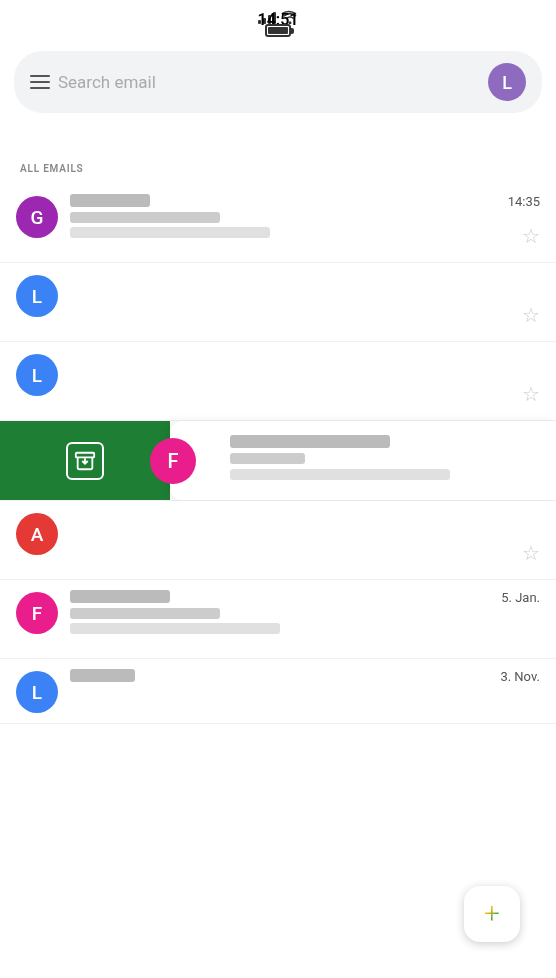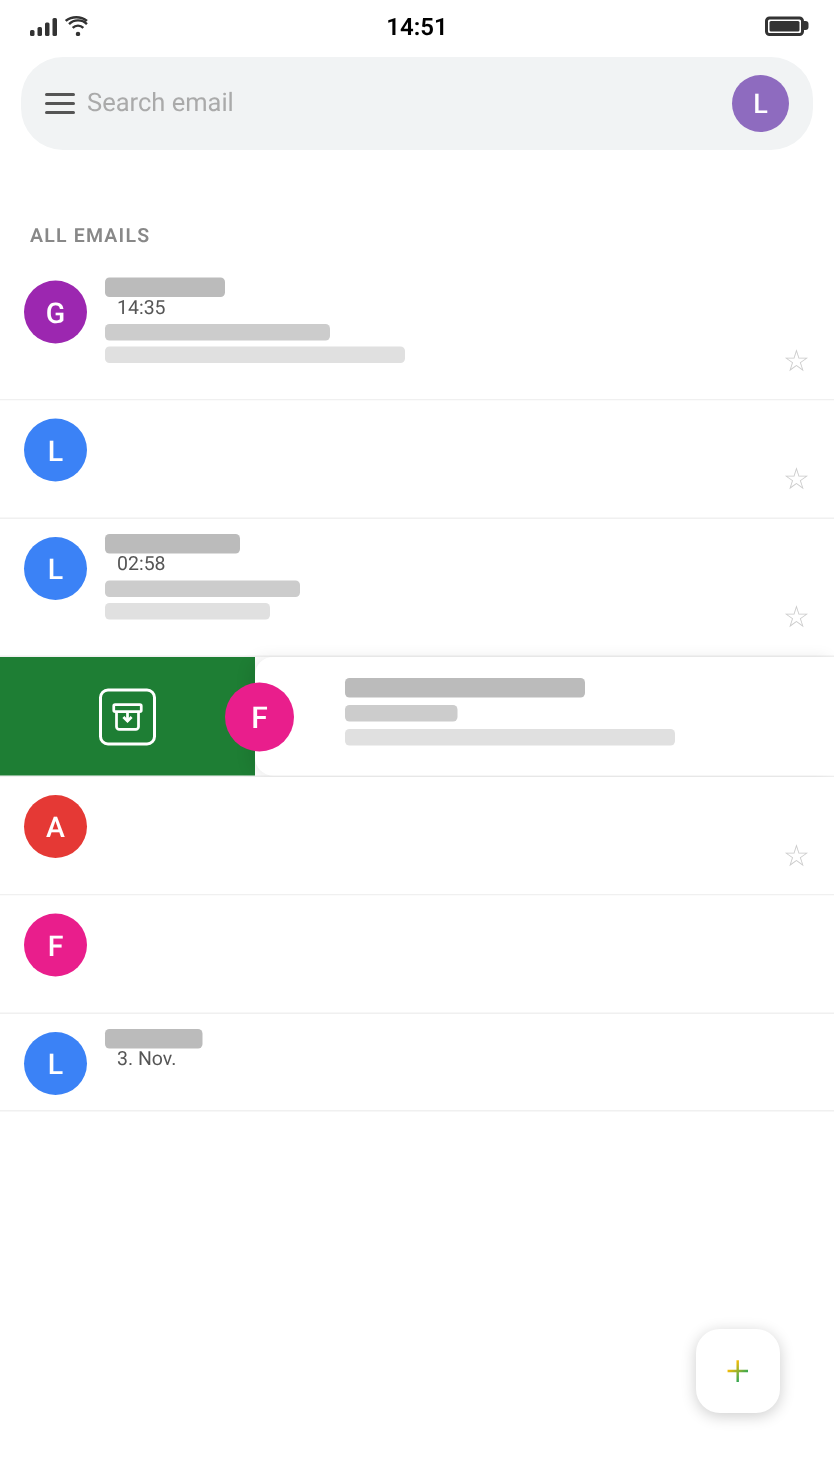--- a/index.html
+++ b/index.html
@@ -115,21 +115,21 @@
       align-items: center;
       justify-content: center;
       font-size: 18px;
       font-weight: 500;
       flex-shrink: 0;
     }
 
     
     .section-header {
       padding: 6px 20px 10px;
-      font-size: 13px;
+      font-size: 10px;
       font-weight: 600;
       color: #888;
       letter-spacing: 0.8px;
       margin-top: 44px;
     }
 
     
     .email-list {
       list-style: none;
     }
@@ -162,21 +162,20 @@
 
     .email-content {
       flex: 1;
       min-width: 0;
     }
     .email-top {
       display: flex;
       justify-content: space-between;
       align-items: flex-start;
       margin-bottom: 3px;
-      flex-direction: column;
     }
     .email-time {
       font-size: 13px;
       color: #555;
       margin-left: 8px;
       white-space: nowrap;
     }
     .star-icon {
       position: absolute;
       right: 16px;
@@ -270,21 +269,21 @@
 
     .row-content {
       display: flex;
       flex-direction: column;
       gap: 4px;
     }
   </style>
 </head>
 <body>
 
-<div class="status-bar" style="position:relative;">
+<div class="status-bar" style="position:relative;flex-direction:column;">
   <div class="status-left">
     <div class="signal-bars">
       <div class="bar bar1"></div>
       <div class="bar bar2"></div>
       <div class="bar bar3"></div>
       <div class="bar bar4"></div>
     </div>
     <svg width="18" height="14" viewBox="0 0 24 18">
       <path d="M12 14.5a2 2 0 1 1 0 4 2 2 0 0 1 0-4zm-5.5-4.2a7.8 7.8 0 0 1 11 0l-1.5 1.5a5.8 5.8 0 0 0-8 0L6.5 10.3zm-3.2-3.2a12 12 0 0 1 17.4 0l-1.5 1.5a10 10 0 0 0-14.4 0L3.3 7.1zm-3-3A16.5 16.5 0 0 1 20.7 4.1L19.2 5.6A14.5 14.5 0 0 0 1.8 5.6L.3 4.1z" fill="#333"></path>
     </svg>
@@ -328,30 +327,20 @@
     <span class="star-icon">☆</span>
   </li>
 
   <li class="email-item" style="padding-bottom:24px;">
     <div class="email-avatar avatar-l-blue">L</div>
     <span class="star-icon">☆</span>
   </li>
 
   <li class="email-item" style="padding-bottom:24px;">
     <div class="email-avatar avatar-l-blue">L</div>
-    <div class="email-content">
-      <div class="email-top">
-        <span class="blurred blurred-dark b9">&nbsp;</span>
-        <span class="email-time">02:58</span>
-      </div>
-      <div class="row-content">
-        <span class="blurred b10">&nbsp;</span>
-        <span class="blurred blurred-light b11">&nbsp;</span>
-      </div>
-    </div>
     <span class="star-icon">☆</span>
   </li>
 
   <li class="email-item-swiped">
 
     <div class="swipe-left">
       <div class="swipe-icon">
         <svg width="22" height="22" viewBox="0 0 24 24" fill="none" stroke="#fff" stroke-width="2">
           <rect x="2" y="3" width="20" height="5" rx="1"></rect>
           <path d="M4 8v11a2 2 0 0 0 2 2h12a2 2 0 0 0 2-2V8"></path>
@@ -371,20 +360,30 @@
     </div>
   </li>
 
   <li class="email-item" style="padding-bottom:24px;">
     <div class="email-avatar avatar-a">A</div>
     <span class="star-icon">☆</span>
   </li>
 
   <li class="email-item" style="padding-bottom:24px;">
     <div class="email-avatar avatar-f">F</div>
+    <div class="email-content">
+      <div class="email-top">
+        <span class="blurred blurred-dark" style="width:100px;height:13px;">&nbsp;</span>
+        <span class="email-time">5. Jan.</span>
+      </div>
+      <div class="row-content">
+        <span class="blurred" style="width:150px;height:11px;">&nbsp;</span>
+        <span class="blurred blurred-light" style="width:210px;height:11px;">&nbsp;</span>
+      </div>
+    </div>
   </li>
 
   <li class="email-item" style="padding-bottom:10px;">
     <div class="email-avatar avatar-l-blue">L</div>
     <div class="email-content">
       <div class="email-top">
         <span class="blurred blurred-dark" style="width:65px;height:13px;">&nbsp;</span>
         <span class="email-time">3. Nov.</span>
       </div>
     </div>

